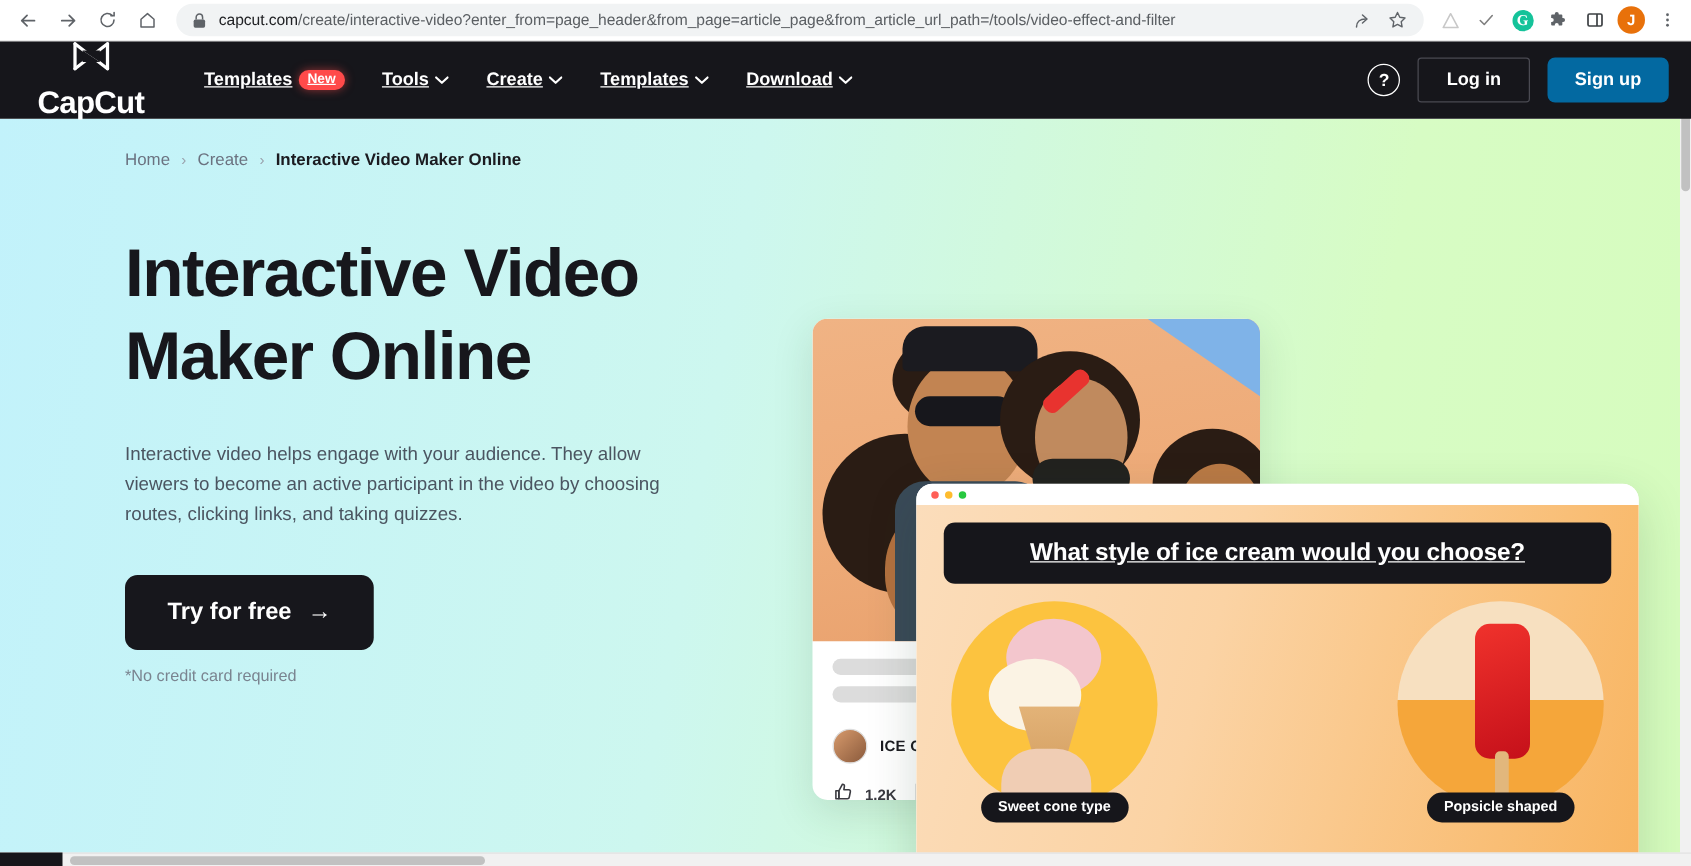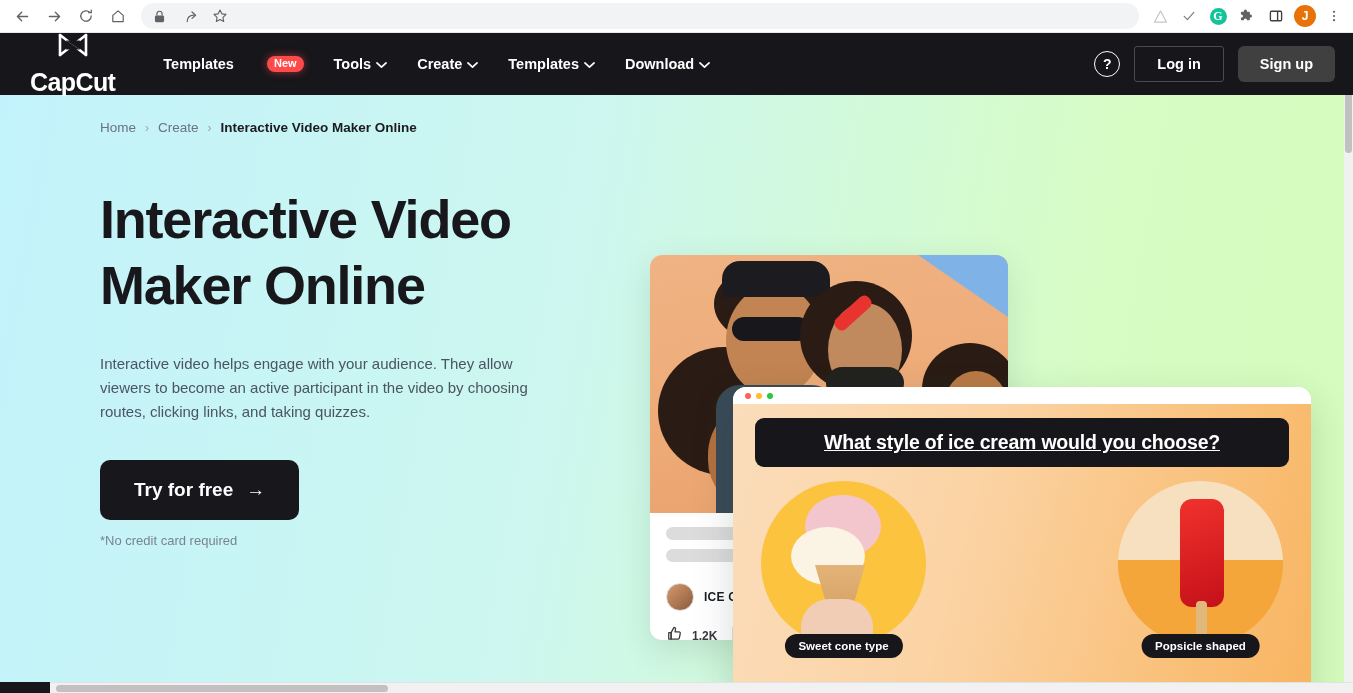--- a/index.html
+++ b/index.html
@@ -91,30 +91,30 @@
   .logo-text {
     color: #fff; font-size: 25px; font-weight: bold;
     letter-spacing: -0.6px;
   }
   .main-nav { display: flex; align-items: center; gap: 30px; }
   .nav-item {
     color: #ffffff; font-size: 14.5px; font-weight: bold;
     display: flex; align-items: center; gap: 5px;
     white-space: nowrap;
     cursor: pointer;
+    text-decoration: underline;
   }
   .badge-new {
     background: #ff4a4a;
     color: #fff;
     font-size: 11px; font-weight: bold;
     border-radius: 9px;
     padding: 2px 7px 3px;
     line-height: 1;
     box-shadow: 0 0 8px rgba(255,74,74,0.55);
-    margin-left: 28px;
   }
   .caret { display: inline-block; }
   .header-right {
     margin-left: auto;
     display: flex; align-items: center; gap: 14px;
   }
   .help-icon {
     width: 26px; height: 26px;
     border: 1.8px solid #ffffff;
     border-radius: 50%;
@@ -126,21 +126,21 @@
   .btn-login {
     color: #fff; font-size: 14.5px; font-weight: bold;
     border: 1px solid #4a4a52;
     border-radius: 3px;
     padding: 9px 22px;
     background: transparent;
     cursor: pointer;
   }
   .btn-signup {
     color: #ffffff; font-size: 14.5px; font-weight: bold;
-    background: #404040;
+    background: #0369a1;
     border: none; border-radius: 6px;
     padding: 10px 22px;
     cursor: pointer;
   }
 
   
   .hero {
     position: relative;
     height: 598px;
     background: linear-gradient(100deg, #c2f2fb 0%, #cdf7ef 42%, #d7fcc4 78%, #d6fcbd 100%);
@@ -343,20 +343,21 @@
     </div>
   </div>
 
   <div class="omnibox">
     <span class="lock-icon">
       <svg width="11" height="13" viewBox="0 0 12 14" fill="currentColor">
           <rect x="1" y="6" width="10" height="7.2" rx="1.5"></rect>
           <path d="M3.2 6V4.1a2.8 2.8 0 0 1 5.6 0V6" fill="none" stroke="currentColor" stroke-width="1.3"></path>
         </svg>
     </span>
+    <span class="url-text"><span class="host">capcut.com</span><span>/create/interactive-video?enter_from=page_header&amp;from_page=article_page&amp;from_article_url_path=/tools/video-effect-and-filter</span></span>
     <span class="omni-icons">
       <span class="omni-icon">
         <svg width="16" height="16" viewBox="0 0 20 20" fill="none" stroke="currentColor" stroke-width="1.5" stroke-linecap="round" stroke-linejoin="round">
             <path d="M4 17c0-5 3.5-8 9-8"></path>
             <path d="M10 5l4.5 4L10 13"></path>
           </svg>
       </span>
       <span class="omni-icon">
         <svg width="16" height="16" viewBox="0 0 20 20" fill="none" stroke="currentColor" stroke-width="1.4" stroke-linejoin="round">
             <path d="M10 2.5l2.3 4.8 5.2.7-3.8 3.7.9 5.2-4.6-2.5-4.6 2.5.9-5.2L2.5 8l5.2-.7z"></path>

